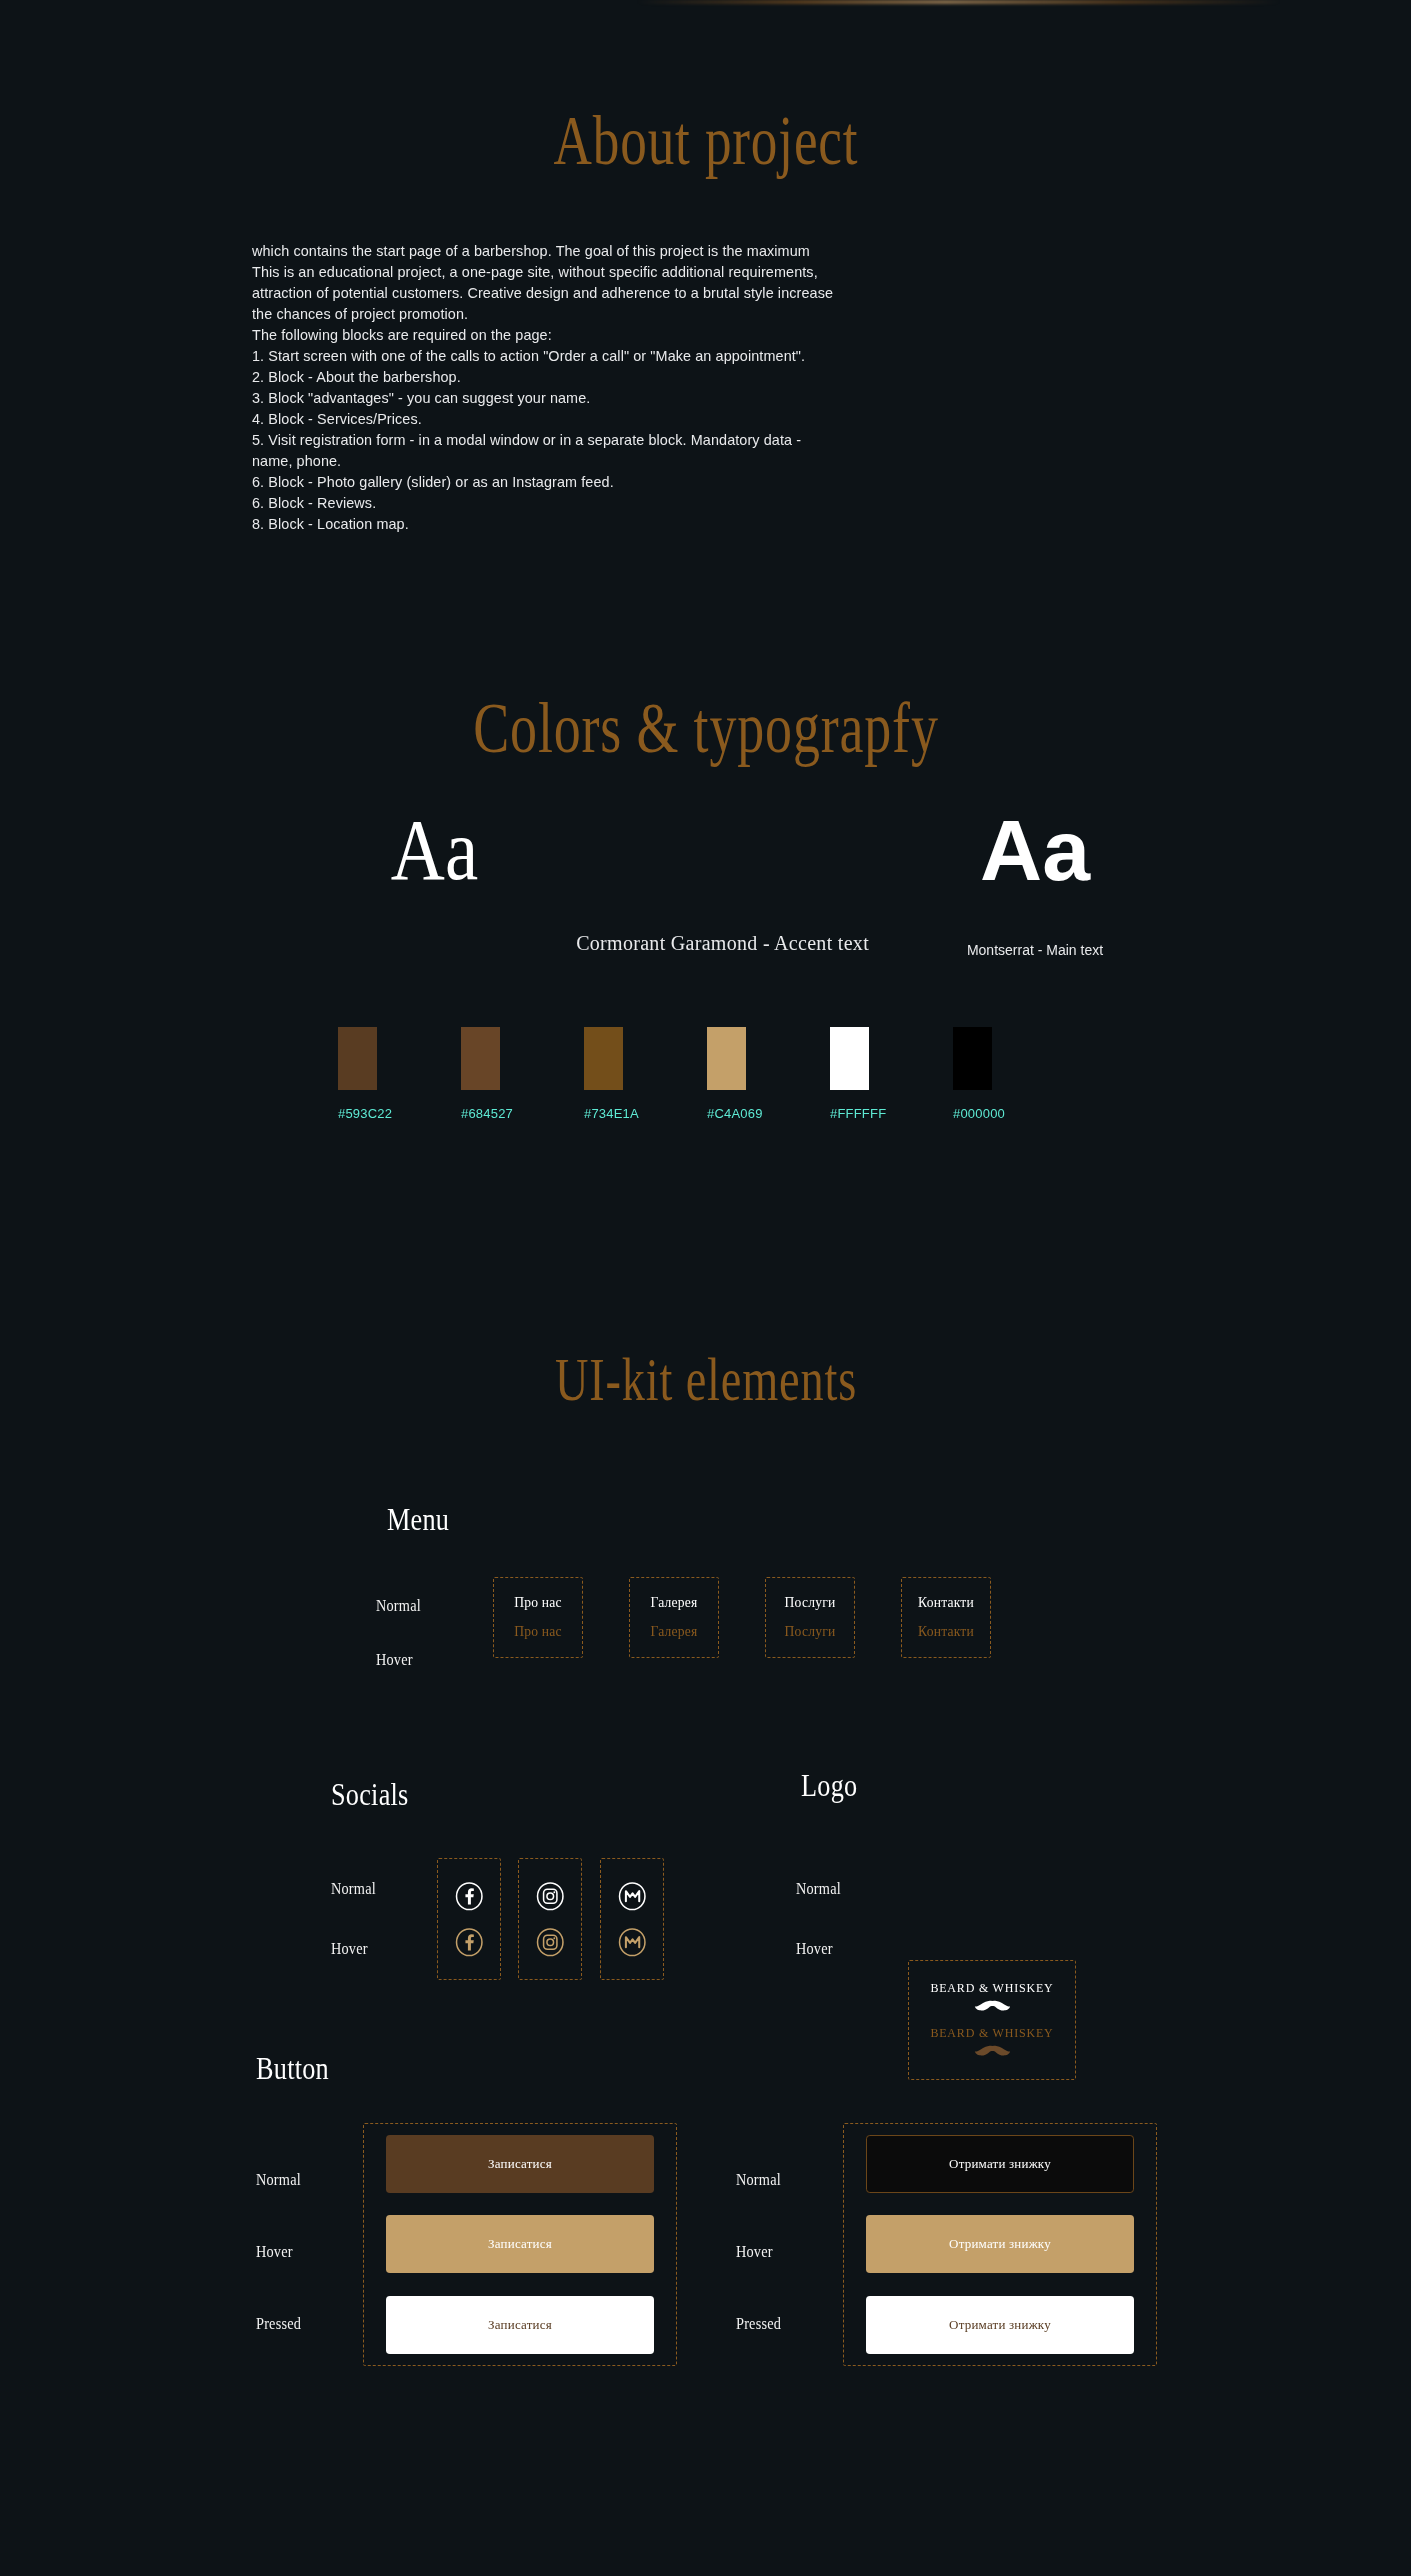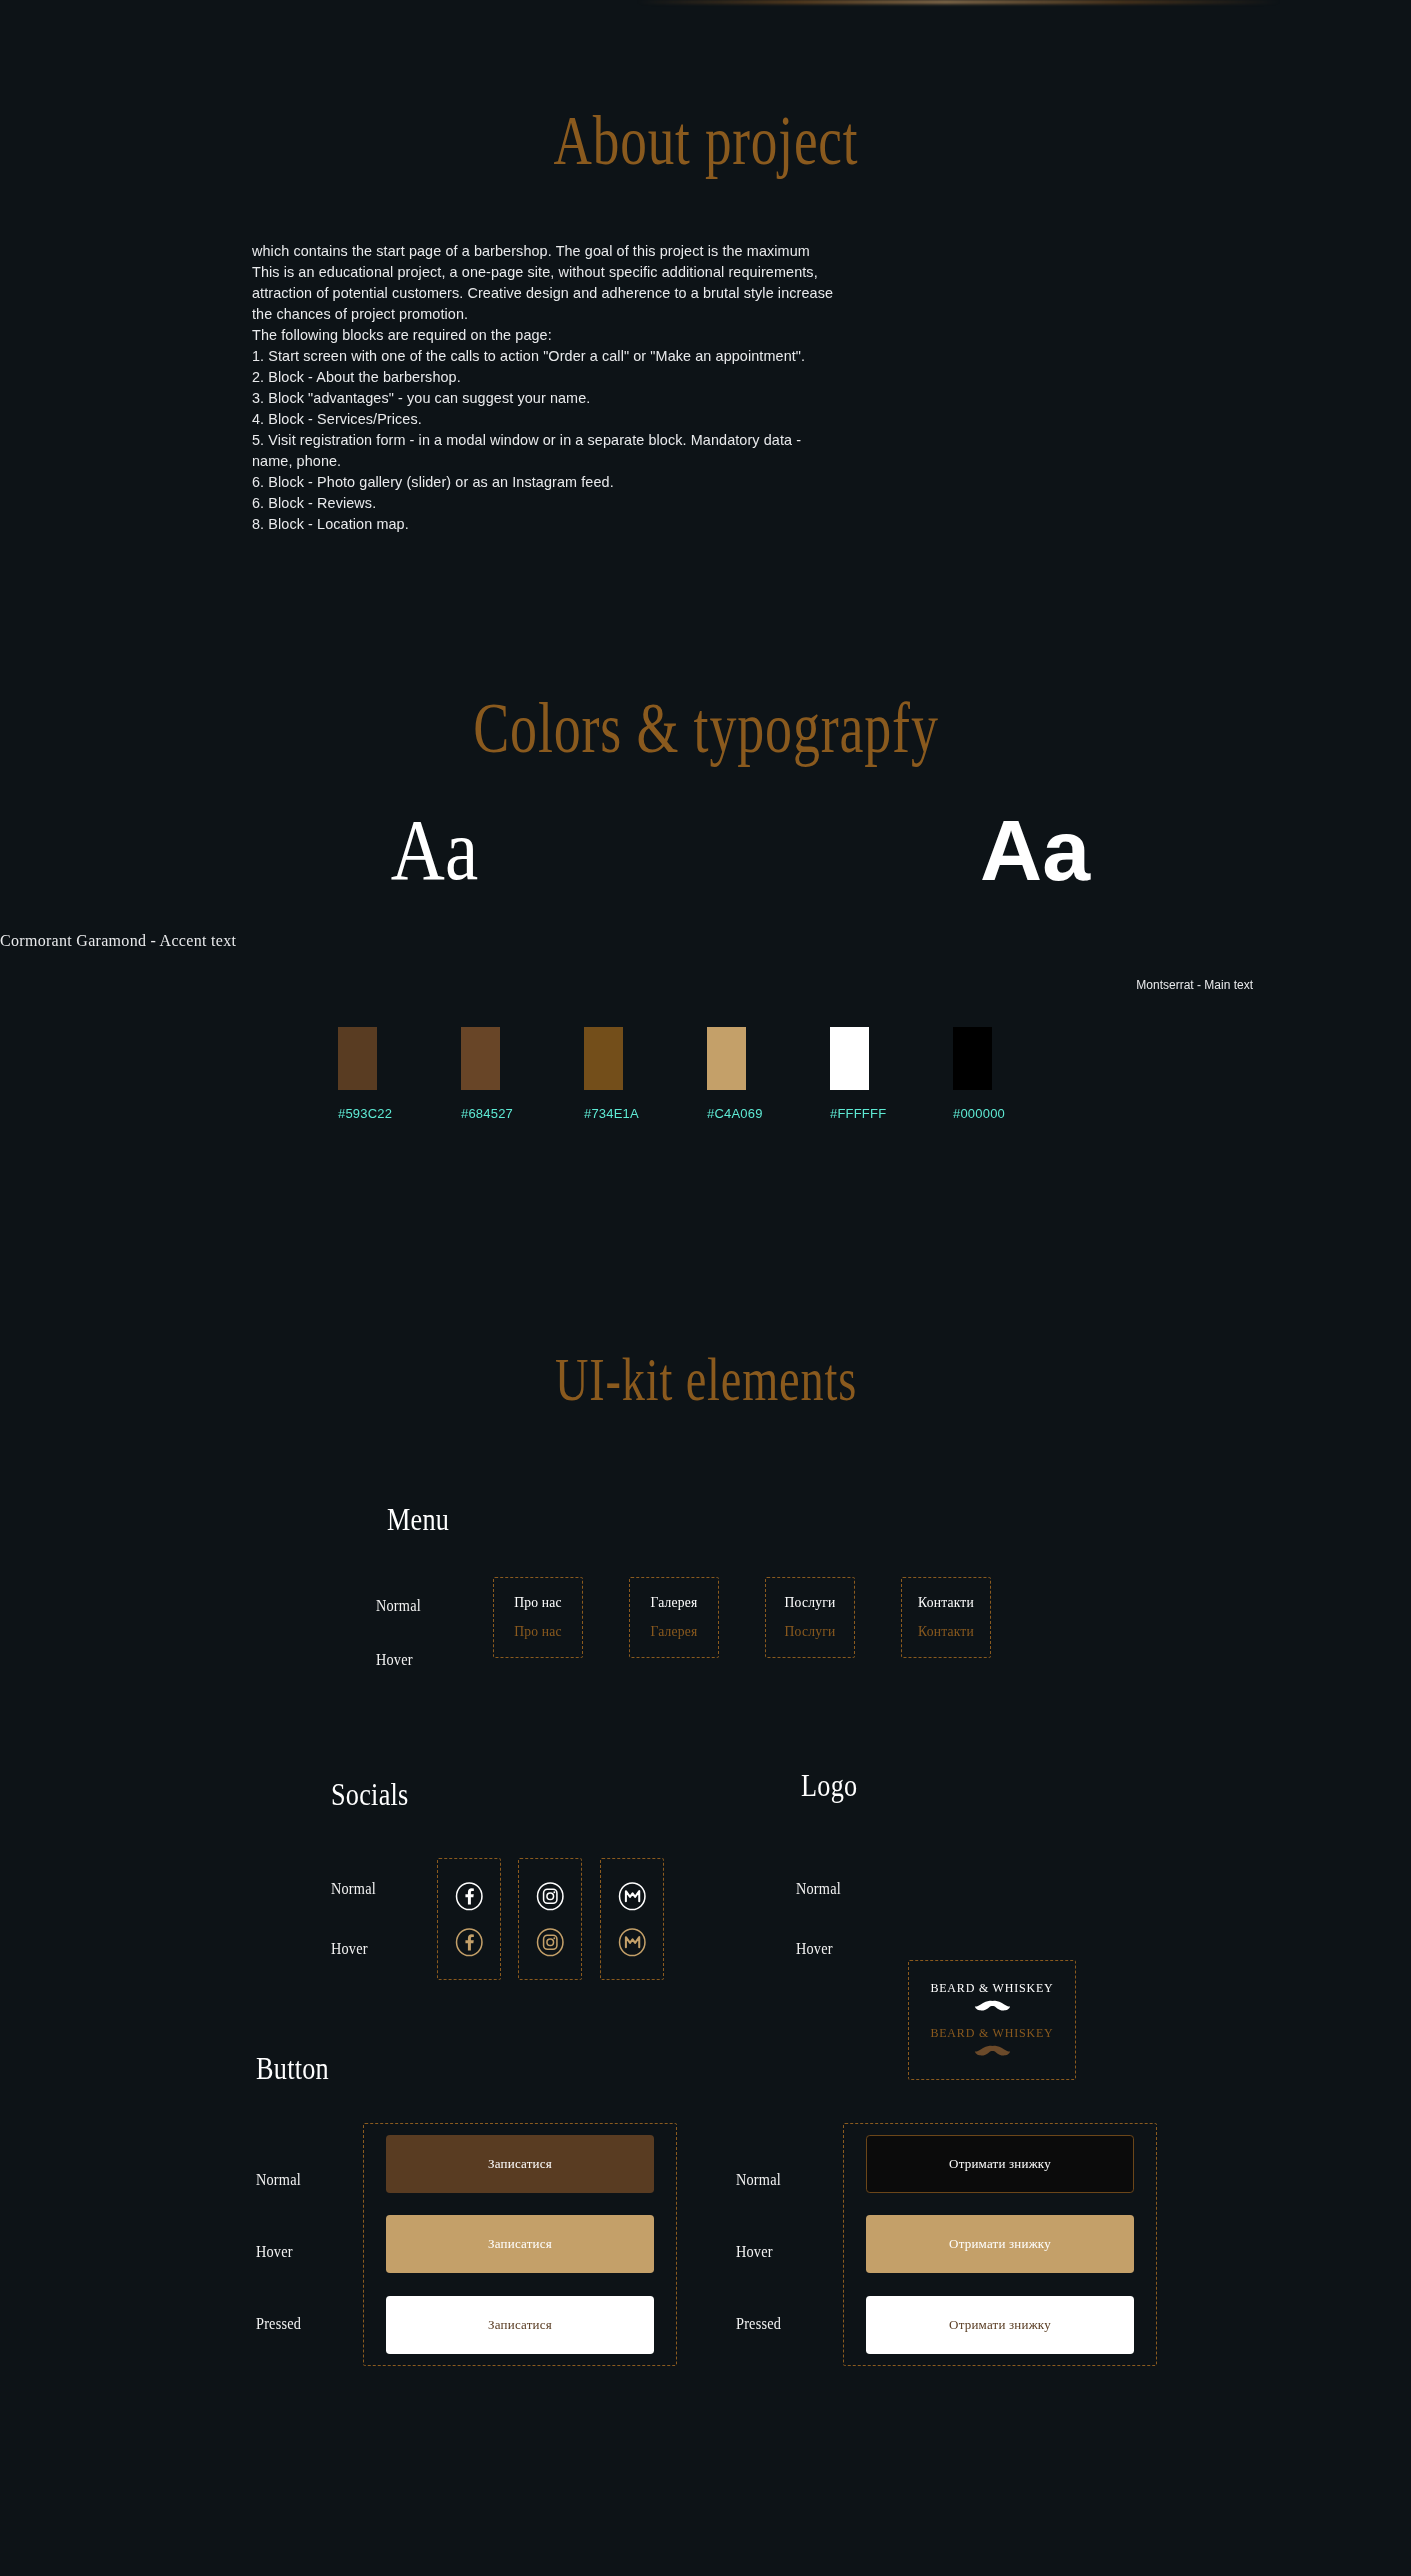--- a/index.html
+++ b/index.html
@@ -67,43 +67,42 @@
     left: 0; top: 806px; width: 869px;
     text-align: center;
     font-family: "Liberation Serif", serif;
     color: #ffffff;
     font-size: 87px;
     line-height: 1;
     transform: scaleX(.86);
   }
   #type-serif-label {
     left: 0; top: 932px; width: 869px;
-    text-align: left;
+    text-align: right;
     font-family: "Liberation Serif", serif;
     color: #e9eaec;
-    font-size: 16px;
+    font-size: 20px;
     letter-spacing: 0.3px;
   }
 
   #type-sans-glyph {
     left: 817px; top: 807px; width: 436px;
     text-align: center;
     font-family: "Liberation Sans", sans-serif;
     font-weight: 700;
     color: #ffffff;
     font-size: 86px;
     line-height: 1;
   }
   #type-sans-label {
     left: 817px; top: 942px; width: 436px;
-    text-align: right;
+    text-align: center;
     font-family: "Liberation Sans", sans-serif;
     color: #e9eaec;
-    font-size: 12px;
-    margin-top: 36px;
+    font-size: 14px;
   }
 
   
   #palette {
     position: absolute;
     left: 338px; top: 1027px;
     width: 741px;
     display: flex;
     gap: 0;
   }

